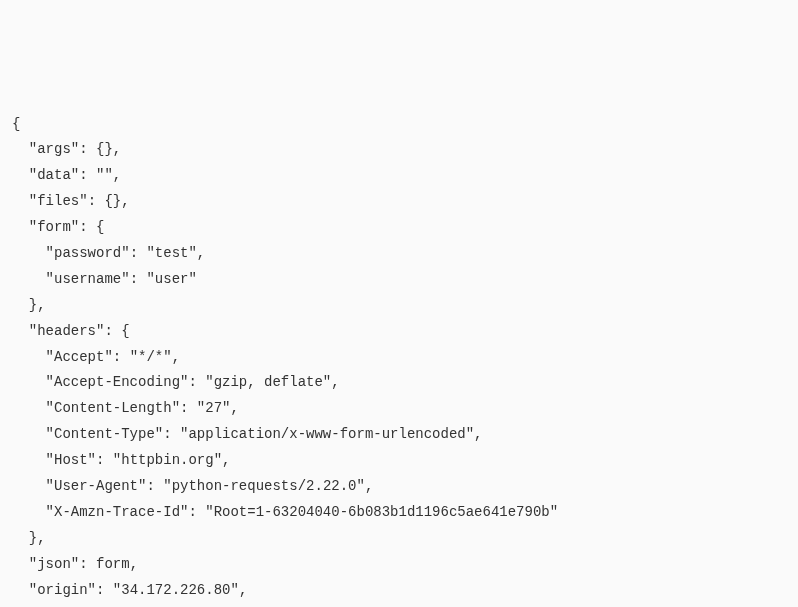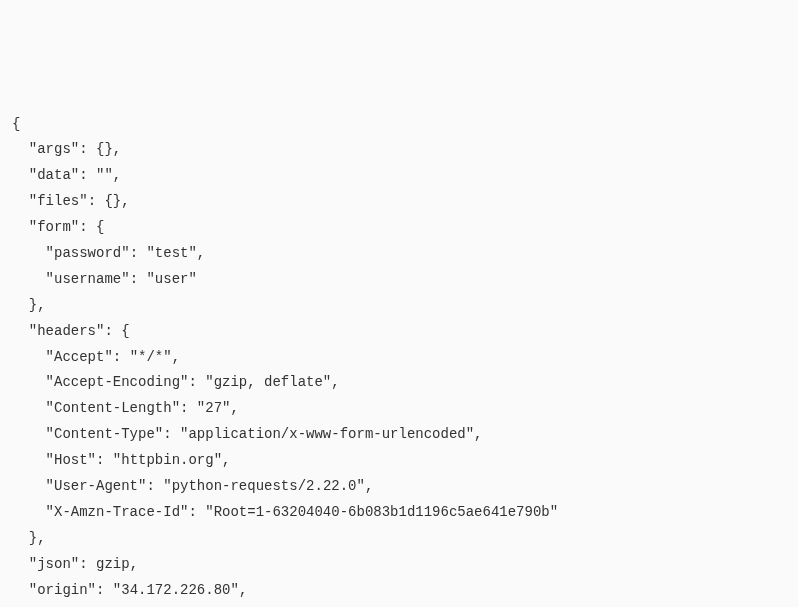--- a/index.html
+++ b/index.html
@@ -32,20 +32,20 @@
   <span>}</span>,
   <span>"headers"</span>: <span>{</span>
     <span>"Accept"</span>: <span>"*/*"</span>,
     <span>"Accept-Encoding"</span>: <span>"gzip, deflate"</span>,
     <span>"Content-Length"</span>: <span>"27"</span>,
     <span>"Content-Type"</span>: <span>"application/x-www-form-urlencoded"</span>,
     <span>"Host"</span>: <span>"httpbin.org"</span>,
     <span>"User-Agent"</span>: <span>"python-requests/2.22.0"</span>,
     <span>"X-Amzn-Trace-Id"</span>: <span>"Root=1-63204040-6b083b1d1196c5ae641e790b"</span>
   <span>}</span>,
-  <span>"json"</span>: <span>gzip</span>,
+  <span>"json"</span>: <span>form</span>,
   <span>"origin"</span>: <span>"34.172.226.80"</span>,
   : 
 
  </div>
 
 
 
 
 </body></html>

